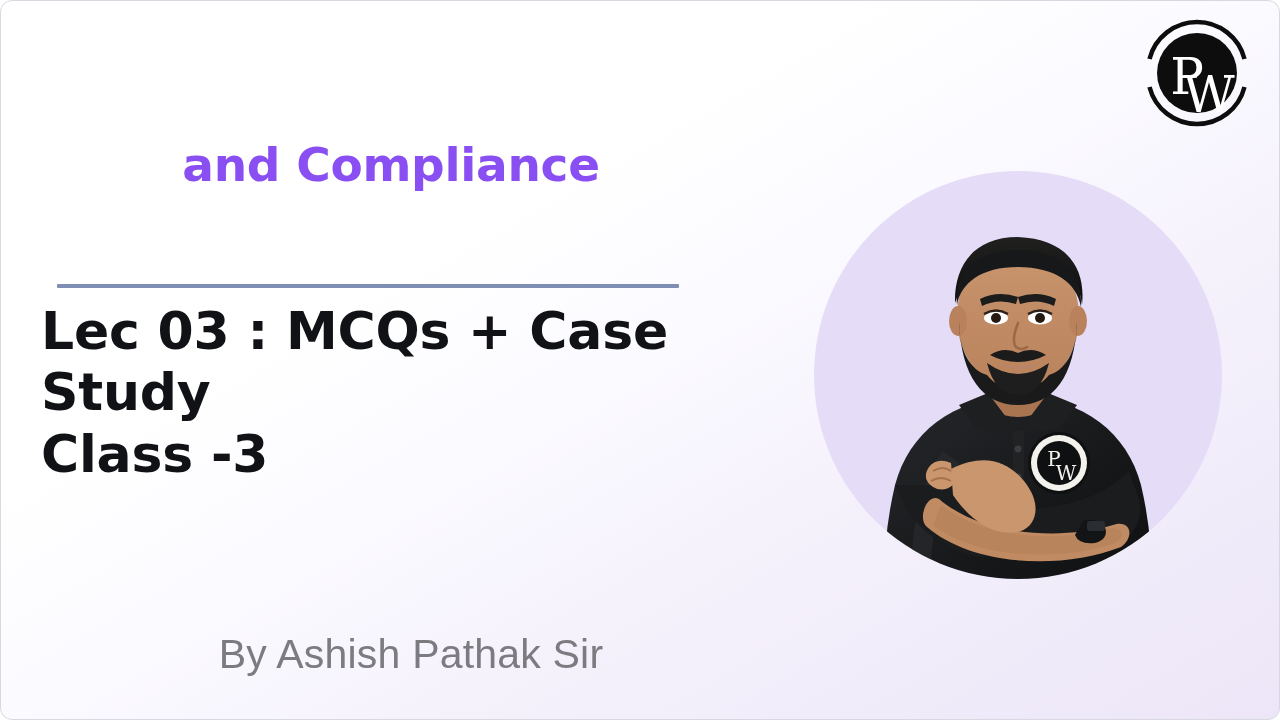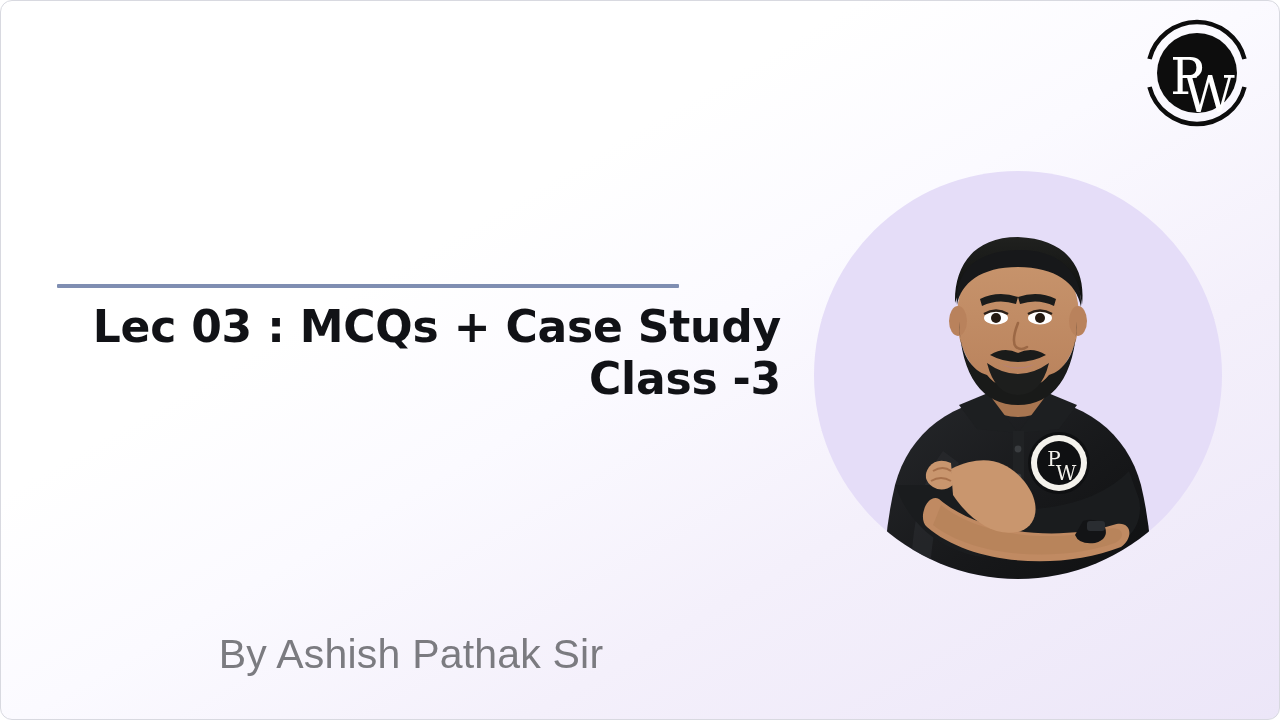--- a/index.html
+++ b/index.html
@@ -62,25 +62,25 @@
     height: 4px;
     background: #7f8eb2;
     border-radius: 1px;
   }
 
   .subtitle {
     position: absolute;
     left: 40px;
     top: 300px;
     width: 740px;
-    text-align: right;
+    text-align: left;
     color: #111216;
     font-family: "DejaVu Sans", sans-serif;
     font-weight: bold;
-    font-size: 44px;
+    font-size: 52px;
     line-height: 1.18;
     letter-spacing: -0.2px;
   }
 
   .byline {
     position: absolute;
     left: 40px;
     top: 630px;
     width: 740px;
     text-align: center;
@@ -127,20 +127,21 @@
       <circle cx="64" cy="64" r="40" fill="#0d0d0d"></circle>
 
       <text x="54" y="72" font-family="DejaVu Serif, serif" font-size="50" fill="#ffffff" text-anchor="middle" dominant-baseline="middle">P</text>
       <text x="76" y="90" font-family="DejaVu Serif, serif" font-size="50" fill="#ffffff" text-anchor="middle" dominant-baseline="middle">W</text>
     </svg>
   </div>
 
   <div class="text-col">
 
     <div class="title">
+      <div>and Compliance</div>
     </div>
 
     <div class="divider"></div>
 
     <div class="subtitle">
       <div>Lec 03 : MCQs + Case Study</div>
       <div>Class -3</div>
     </div>
 
     <div class="byline">By Ashish Pathak Sir</div>

